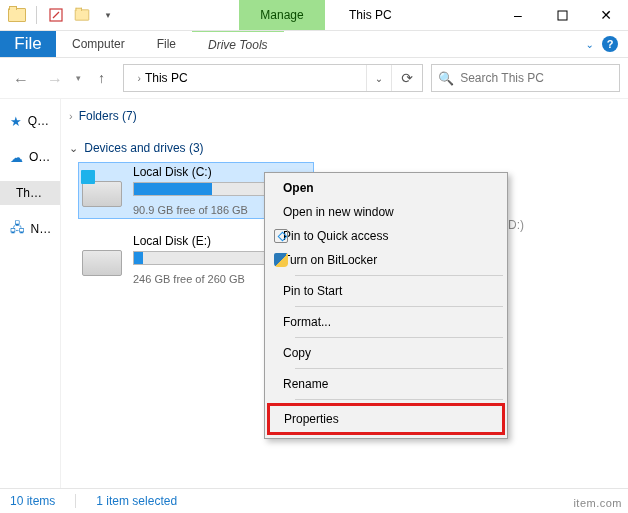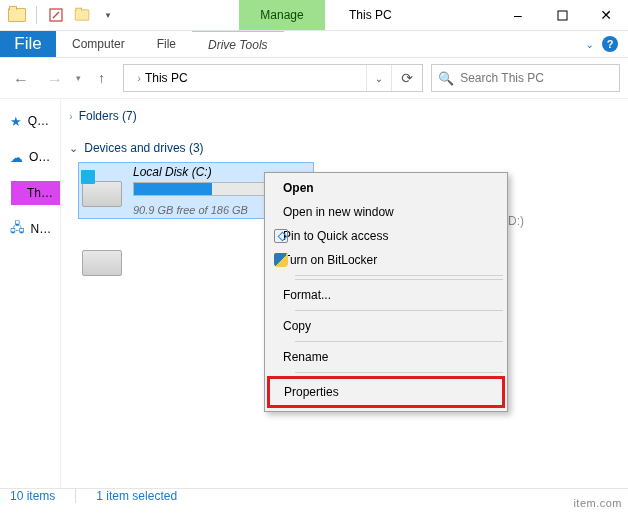--- a/index.html
+++ b/index.html
@@ -108,21 +108,21 @@
   }
 
   .sidebar{
     width:60px;
     border-right:1px solid #f0f0f0;
     padding-top:10px;
   }
   .side-item{
     height:24px;display:flex;align-items:center;gap:6px;padding-left:10px;color:#000;
   }
-  .side-item.sel{background:#d946ef;margin-left:11px;}
+  .side-item.sel{background:#e5e5e5;}
   .star{color:#1979ca;font-size:13px;}
   .onedrive{color:#1979ca;font-size:13px;}
   .network{color:#1979ca;font-size:13px;}
 
   .main-pane{
     flex:1;
     padding:6px 0 0 4px;
     position:relative;
   }
   .group-header{
@@ -142,21 +142,21 @@
     outline:1px solid #7abdff;
   }
   .drive-icon{
     width:42px;height:42px;display:flex;align-items:flex-end;justify-content:center;
     padding:2px;
   }
   .hdd-glyph{
     width:38px;height:24px;background:linear-gradient(#e8e8e8,#cfcfcf);border:1px solid #a8a8a8;border-radius:2px;position:relative;
   }
   .hdd-glyph.os::before{content:"";position:absolute;top:-12px;left:-2px;width:14px;height:14px;background:#1db2eb;border-radius:1px;} 
-  .drive-info{flex:1;padding:2px 4px 2px 0;font-style:italic;}
+  .drive-info{flex:1;padding:2px 4px 2px 0;}
   .drive-label{font-size:12px;color:#000;}
   .drive-bar{
     margin-top:3px;height:12px;border:1px solid #b8b8b8;background:#e8e8e8;position:relative;width:150px;
   }
   .drive-bar .fill{position:absolute;left:0;top:0;bottom:0;background:#1f8fe6;}
   .drive-free{font-size:11px;color:#6a6a6a;margin-top:8px;}
 
   .dvd-item{
     display:flex;align-items:center;gap:8px;width:200px;color:#333;
   }
@@ -195,21 +195,21 @@
   }
   .cm-highlight .cm-item{padding-left:13px;}
 
   .shield-ico{width:14px;height:14px;display:inline-block;background:linear-gradient(135deg,#2a7ab9 50%,#f7c948 50%);border-radius:2px 2px 4px 4px;}
   .pin-ico{width:12px;height:12px;border:1px solid #888;border-radius:2px;display:inline-block;position:relative;}
   .pin-ico::after{content:"";position:absolute;left:4px;top:3px;width:5px;height:5px;border:1px solid #1f8fe6;transform:rotate(45deg);}
 
 
   
   .status-bar{
-    position:absolute;left:0;right:0;bottom:0;height:24px;border-top:1px solid #e5e5e5;display:flex;align-items:flex-start;padding:0 10px;color:#1979ca;font-size:12px;gap:20px;background:#fff;
+    position:absolute;left:0;right:0;bottom:0;height:24px;border-top:1px solid #e5e5e5;display:flex;align-items:center;padding:0 10px;color:#1979ca;font-size:12px;gap:20px;background:#fff;
   }
   .status-bar .sep{width:1px;height:14px;background:#ddd;}
   .watermark{position:absolute;right:6px;bottom:4px;font-size:11px;color:#888;letter-spacing:.5px;}
 
   
   .svg{display:block;}
 </style>
 </head>
 <body>
 
@@ -322,20 +322,27 @@
               <div class="fill" style="width:52%;"></div>
             </div>
             <div class="drive-free">90.9 GB free of 186 GB</div>
           </div>
         </div>
 
         <div class="drive-item second">
           <div class="drive-icon">
               <span class="hdd-glyph"></span>
             </div>
+          <div class="drive-info">
+            <div class="drive-label">Local Disk (E:)</div>
+            <div class="drive-bar">
+              <div class="fill" style="width:6%;"></div>
+            </div>
+            <div class="drive-free">246 GB free of 260 GB</div>
+          </div>
         </div>
       </div>
 
       <div class="dvd-item">
         <div class="dvd-icon">
             <span class="disc"></span>
           </div>
         <span>DVD RW Drive (D:)</span>
       </div>
 
@@ -352,20 +359,21 @@
       </span>
     <span>Pin to Quick access</span>
   </div>
   <div class="cm-item">
     <span class="cm-ico">
         <span class="shield-ico"></span>
       </span>
     <span>Turn on BitLocker</span>
   </div>
   <div class="cm-sep"></div>
+  <div class="cm-item">Pin to Start</div>
   <div class="cm-sep"></div>
   <div class="cm-item">Format...</div>
   <div class="cm-sep"></div>
   <div class="cm-item">Copy</div>
   <div class="cm-sep"></div>
   <div class="cm-item">Rename</div>
   <div class="cm-sep"></div>
   <div class="cm-highlight">
     <div class="cm-item">Properties</div>
   </div>

